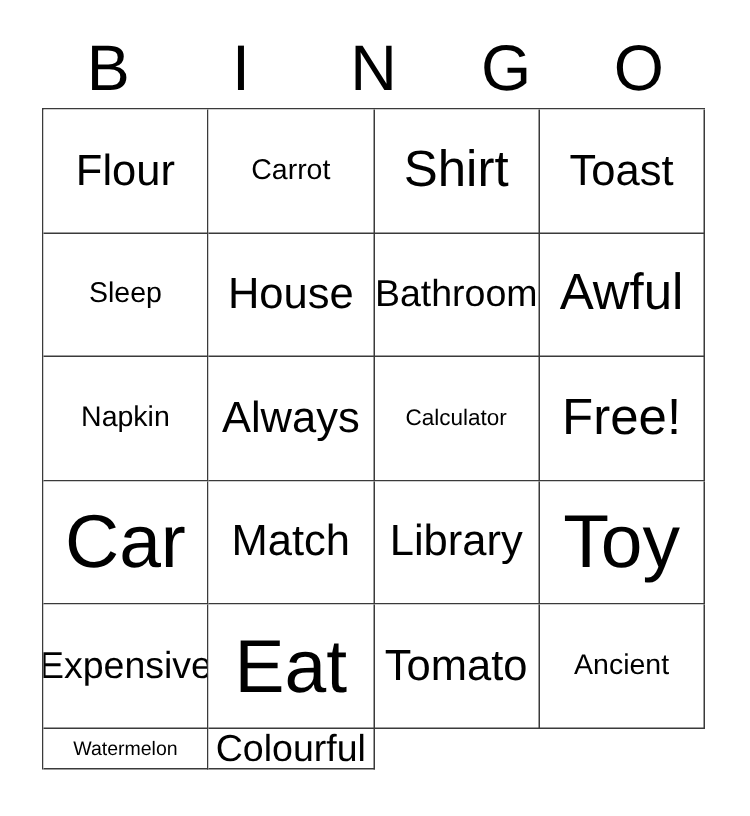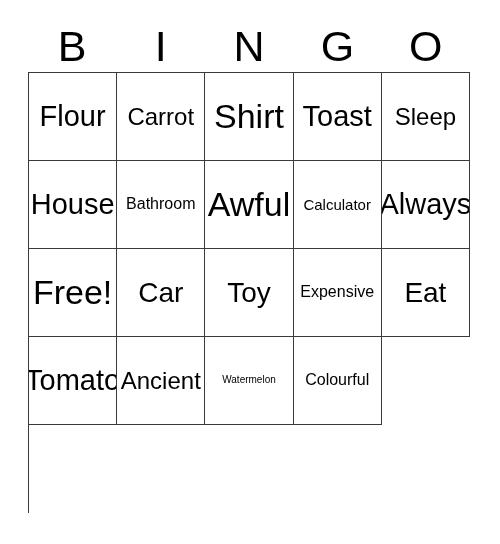--- a/index.html
+++ b/index.html
@@ -47,21 +47,21 @@
 
   
   #bingo-grid {
     position: absolute;
     left: 28px;
     top: 72px;
     width: 442px;
     height: 441px;
     box-sizing: border-box;
     display: grid;
-    grid-template-columns: repeat(5, 1fr);
+    grid-template-columns: repeat(4, 1fr);
     grid-template-rows: repeat(5, 1fr);
     border-top: 1px solid #3a3a3a;
     border-left: 1px solid #3a3a3a;
     background: #ffffff;
   }
   .bingo-cell {
     box-sizing: border-box;
     border-right: 1px solid #3a3a3a;
     border-bottom: 1px solid #3a3a3a;
     display: flex;
@@ -73,27 +73,27 @@
   }
   .bingo-cell .cell-text {
     display: block;
     text-align: center;
     line-height: 1.05;
     white-space: nowrap;
     color: #000000;
   }
 
   
-  .sz-xxl .cell-text { font-size: 28px; }
+  .sz-xxl .cell-text { font-size: 50px; }
   .sz-xl  .cell-text { font-size: 34px; }
   .sz-lg  .cell-text { font-size: 29px; }
-  .sz-md  .cell-text { font-size: 24px; }
-  .sz-sm  .cell-text { font-size: 16px; }
+  .sz-md  .cell-text { font-size: 19px; }
+  .sz-sm  .cell-text { font-size: 25px; }
   .sz-xs  .cell-text { font-size: 15px; }
-  .sz-xxs .cell-text { font-size: 10px; }
+  .sz-xxs .cell-text { font-size: 13px; }
 </style>
 </head>
 <body>
 
 <div id="bingo-card">
 
   <div id="bingo-header">
     <div class="header-letter">B</div>
     <div class="header-letter">I</div>
     <div class="header-letter">N</div>
@@ -121,34 +121,43 @@
 
     <div class="bingo-cell sz-lg">
         <span class="cell-text">House</span>
       </div>
     <div class="bingo-cell sz-sm">
         <span class="cell-text">Bathroom</span>
       </div>
     <div class="bingo-cell sz-xl">
         <span class="cell-text">Awful</span>
       </div>
+    <div class="bingo-cell sz-md">
+        <span class="cell-text">Napkin</span>
+      </div>
 
+    <div class="bingo-cell sz-lg">
+        <span class="cell-text">Always</span>
+      </div>
     <div class="bingo-cell sz-xs">
         <span class="cell-text">Calculator</span>
-      </div>
-    <div class="bingo-cell sz-lg">
-        <span class="cell-text">Always</span>
       </div>
     <div class="bingo-cell sz-xl">
         <span class="cell-text">Free!</span>
       </div>
     <div class="bingo-cell sz-xxl">
         <span class="cell-text">Car</span>
       </div>
+    <div class="bingo-cell sz-lg">
+        <span class="cell-text">Match</span>
+      </div>
 
+    <div class="bingo-cell sz-lg">
+        <span class="cell-text">Library</span>
+      </div>
     <div class="bingo-cell sz-xxl">
         <span class="cell-text">Toy</span>
       </div>
     <div class="bingo-cell sz-sm">
         <span class="cell-text">Expensive</span>
       </div>
     <div class="bingo-cell sz-xxl">
         <span class="cell-text">Eat</span>
       </div>
 

